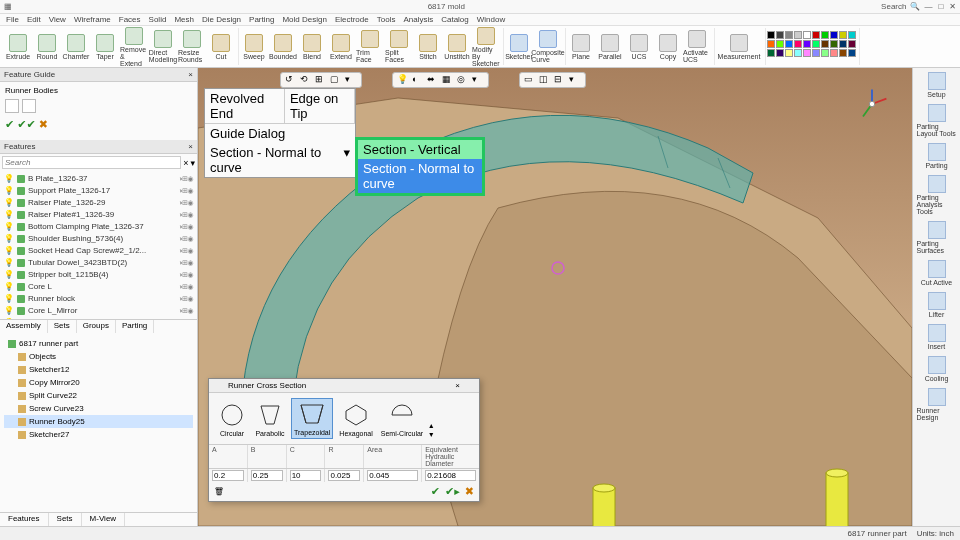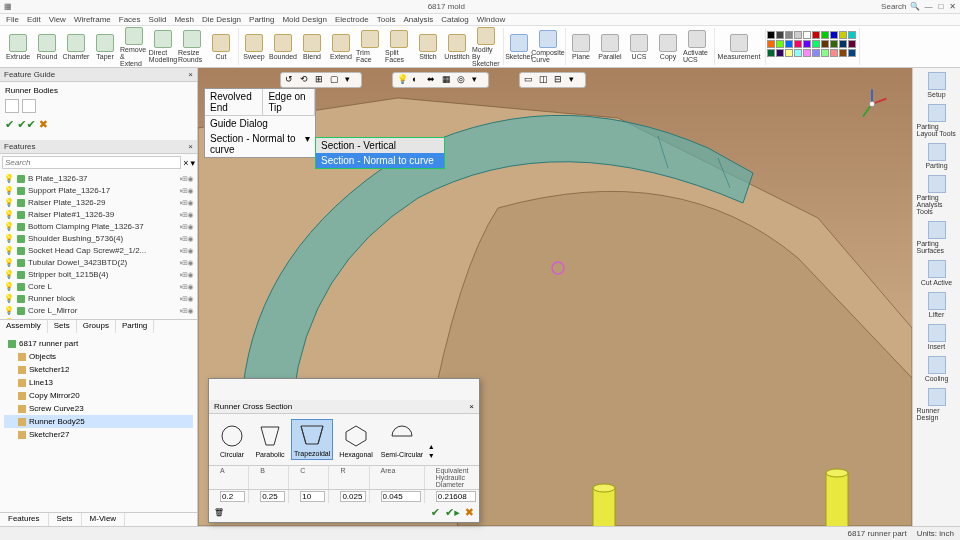--- a/index.html
+++ b/index.html
@@ -42,43 +42,43 @@
 .project-tree .prj-item.indent { padding-left: 14px; }
 .project-tree .prj-item .pico { width: 8px; height: 8px; display: inline-block; }
 .project-tree .prj-item.selected { background: #cfe4ff; }
 .left-footer-tabs { height: 14px; border-top: 1px solid #ccc; display: flex; font-size: 8px; }
 .left-footer-tabs div { padding: 1px 8px; border-right: 1px solid #ddd; cursor: pointer; }
 .viewport { flex: 1; position: relative; background: linear-gradient(180deg, #a8805e 0%, #c8a682 55%, #d6c4a6 100%); overflow: hidden; }
 .vp-model { position: absolute; inset: 0; }
 .floating-toolbar { position: absolute; top: 4px; left: 82px; display: flex; gap: 30px; }
 .ft-group { background: rgba(255,255,255,0.92); border: 1px solid #bbb; border-radius: 3px; padding: 1px 4px; display: flex; gap: 3px; font-size: 9px; }
 .ft-group span { width: 12px; height: 12px; display: inline-block; }
-.context-popup { position: absolute; top: 20px; left: 6px; background: #fafafa; border: 1px solid #999; font-size: 10px; width: 112px; }
+.context-popup { position: absolute; top: 20px; left: 6px; background: #fafafa; border: 1px solid #999; font-size: 13px; width: 152px; }
 .context-popup .cp-tabs { display: flex; border-bottom: 1px solid #ccc; }
 .context-popup .cp-tabs div { padding: 2px 5px; border-right: 1px solid #ccc; cursor: pointer; }
 .context-popup .cp-item { padding: 2px 5px; cursor: pointer; }
 .context-popup .cp-item.dropdown { display: flex; justify-content: space-between; }
-.context-popup .submenu { position: absolute; left: 100%; top: 48px; width: 130px; background: #e5e5e5; border: 1px solid #22c55e; }
+.context-popup .submenu { position: absolute; left: 100%; top: 48px; width: 130px; background: #86efac; border: 3px solid #22c55e; }
 .context-popup .submenu .cp-item.hl { background: #3d8be8; color: #fff; }
 .triad { position: absolute; top: 18px; right: 22px; width: 36px; height: 36px; }
 .right-panel { width: 48px; background: #f4f4f4; border-left: 1px solid #ccc; display: flex; flex-direction: column; align-items: center; padding-top: 4px; gap: 6px; }
 .right-panel .rbtn { width: 40px; display: flex; flex-direction: column; align-items: center; font-size: 7px; color: #333; cursor: pointer; gap: 1px; }
 .right-panel .rbtn .rico { width: 18px; height: 18px; background: #d0e0f0; border: 1px solid #a0b8d8; }
 .statusbar { height: 14px; background: #f0f0f0; border-top: 1px solid #ccc; display: flex; align-items: center; font-size: 8px; color: #444; padding: 0 6px; }
 .statusbar .right { margin-left: auto; display: flex; gap: 10px; }
 .dialog { position: absolute; left: 208px; top: 378px; width: 272px; background: #f6f6f6; border: 1px solid #888; box-shadow: 2px 2px 6px rgba(0,0,0,0.25); font-size: 8px; }
-.dialog .dlg-title { height: 14px; background: #eee; padding: 1px 5px; display: flex; align-items: center; border-bottom: 1px solid #ccc; margin-top: 21px; }
+.dialog .dlg-title { height: 14px; background: #eee; padding: 1px 19px; display: flex; align-items: center; border-bottom: 1px solid #ccc; }
 .dialog .dlg-title .close { margin-left: auto; cursor: pointer; }
 .dialog .shape-row { display: flex; gap: 4px; padding: 5px 6px; align-items: flex-end; }
 .dialog .shape { display: flex; flex-direction: column; align-items: center; gap: 2px; cursor: pointer; padding: 2px; }
 .dialog .shape.selected { background: #bcd8f4; border: 1px solid #5590d0; }
 .dialog .shape svg { width: 30px; height: 26px; }
 .dialog .shape .lbl { font-size: 7px; }
 .dialog .param-row { display: flex; border-top: 1px solid #ccc; }
-.dialog .param-cell { flex: 1; border-right: 1px solid #ddd; padding: 1px 3px; margin-left: 8px; }
+.dialog .param-cell { flex: 1; border-right: 1px solid #ddd; padding: 1px 3px; }
 .dialog .param-cell:last-child { border-right: none; }
 .dialog .param-head { font-size: 7px; color: #555; }
 .dialog .param-val input { width: 100%; border: 1px solid #bbb; font-size: 8px; padding: 0 1px; }
 .dialog .dlg-footer { display: flex; padding: 3px 5px; gap: 5px; align-items: center; }
 .dialog .dlg-footer .actions { margin-left: auto; display: flex; gap: 5px; font-size: 11px; }
 .menubar span, .titlebar span { cursor: default; }
 </style>
 </head>
 <body>
 
@@ -382,25 +382,25 @@
         <div class="prj-item indent">
           <span class="pico" style="background:#d8b060"></span>
           <span>Objects</span>
         </div>
         <div class="prj-item indent">
           <span class="pico" style="background:#d8b060"></span>
           <span>Sketcher12</span>
         </div>
         <div class="prj-item indent">
           <span class="pico" style="background:#d8b060"></span>
-          <span>Line13</span>
+          <span>Copy Mirror20</span>
         </div>
         <div class="prj-item indent">
           <span class="pico" style="background:#d8b060"></span>
-          <span>Copy Mirror20</span>
+          <span>Split Curve22</span>
         </div>
         <div class="prj-item indent">
           <span class="pico" style="background:#d8b060"></span>
           <span>Screw Curve23</span>
         </div>
         <div class="prj-item indent selected">
           <span class="pico" style="background:#d8b060"></span>
           <span>Runner Body25</span>
         </div>
         <div class="prj-item indent">

